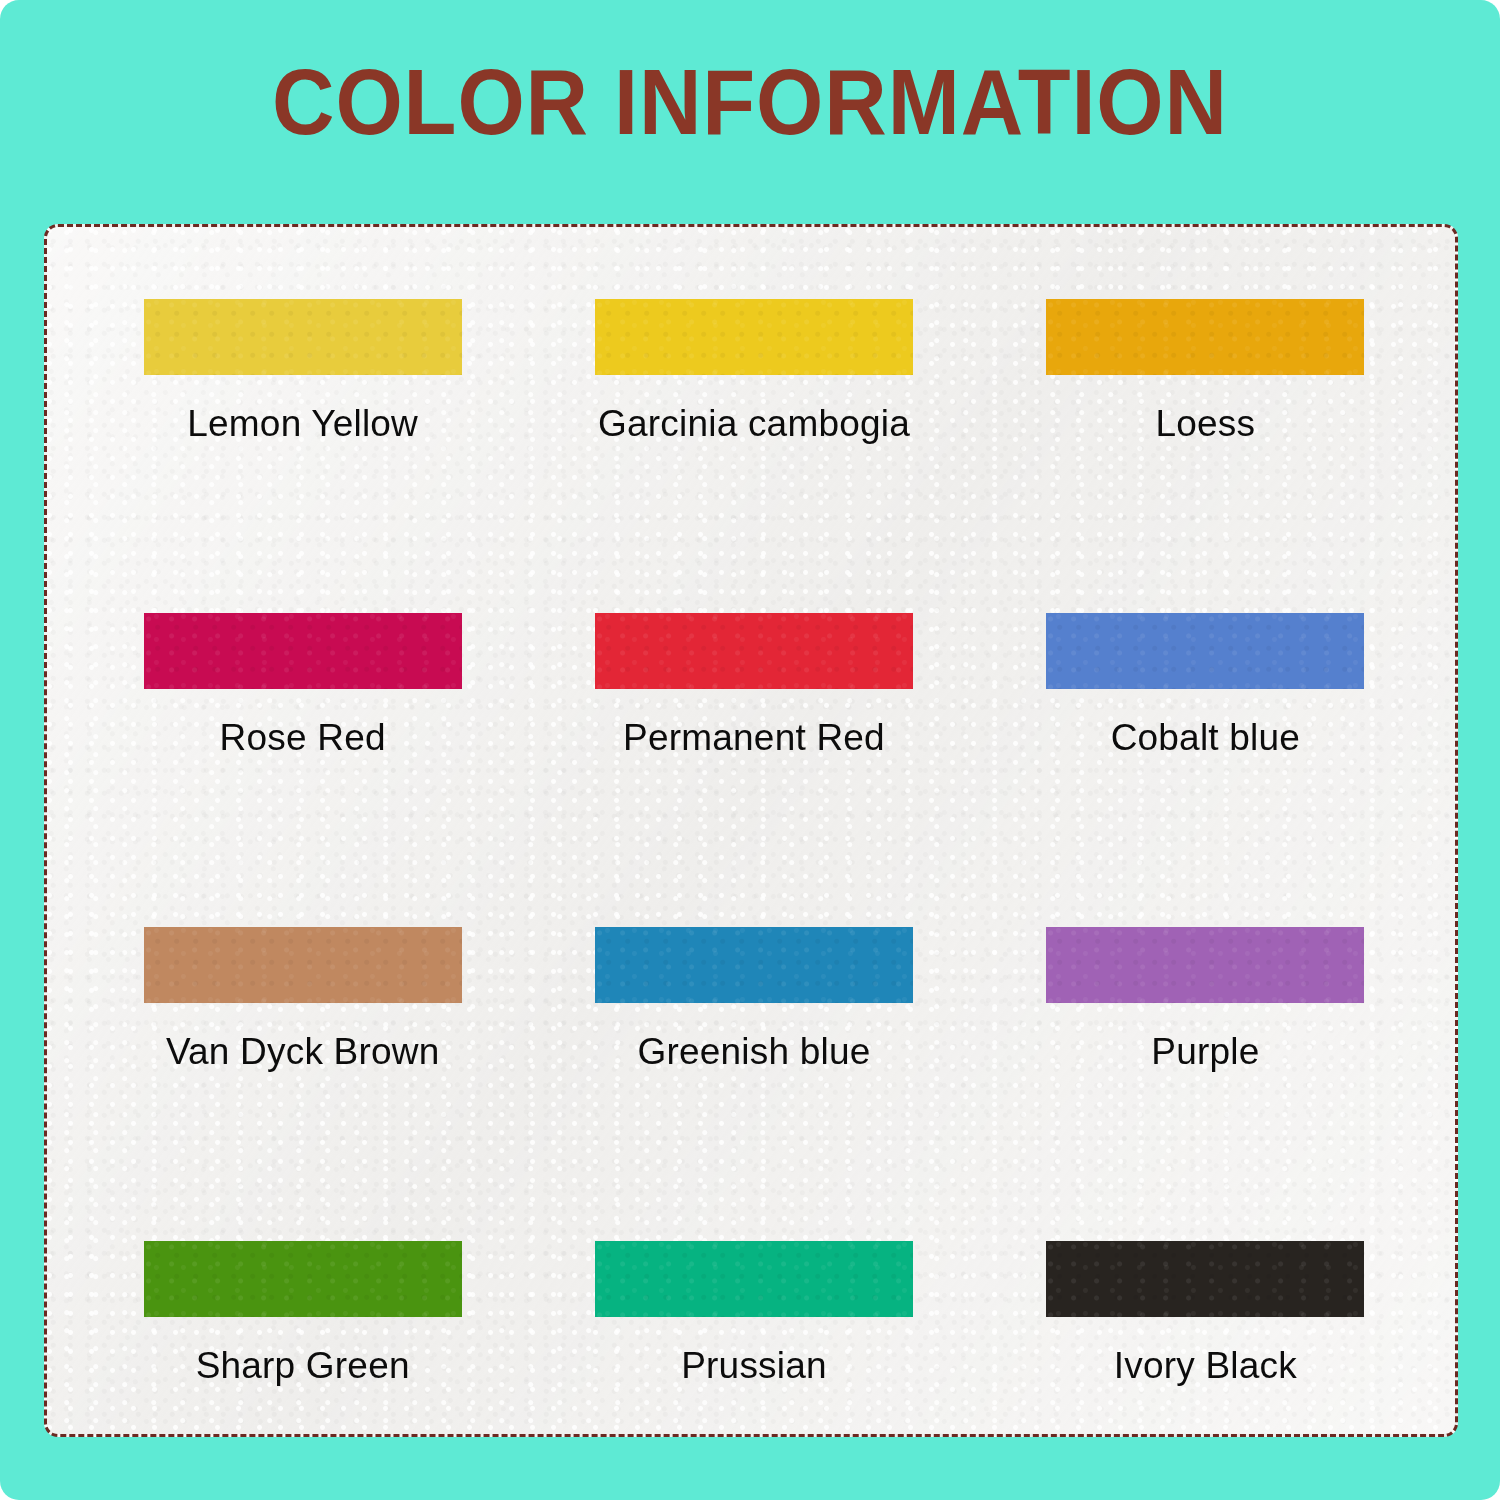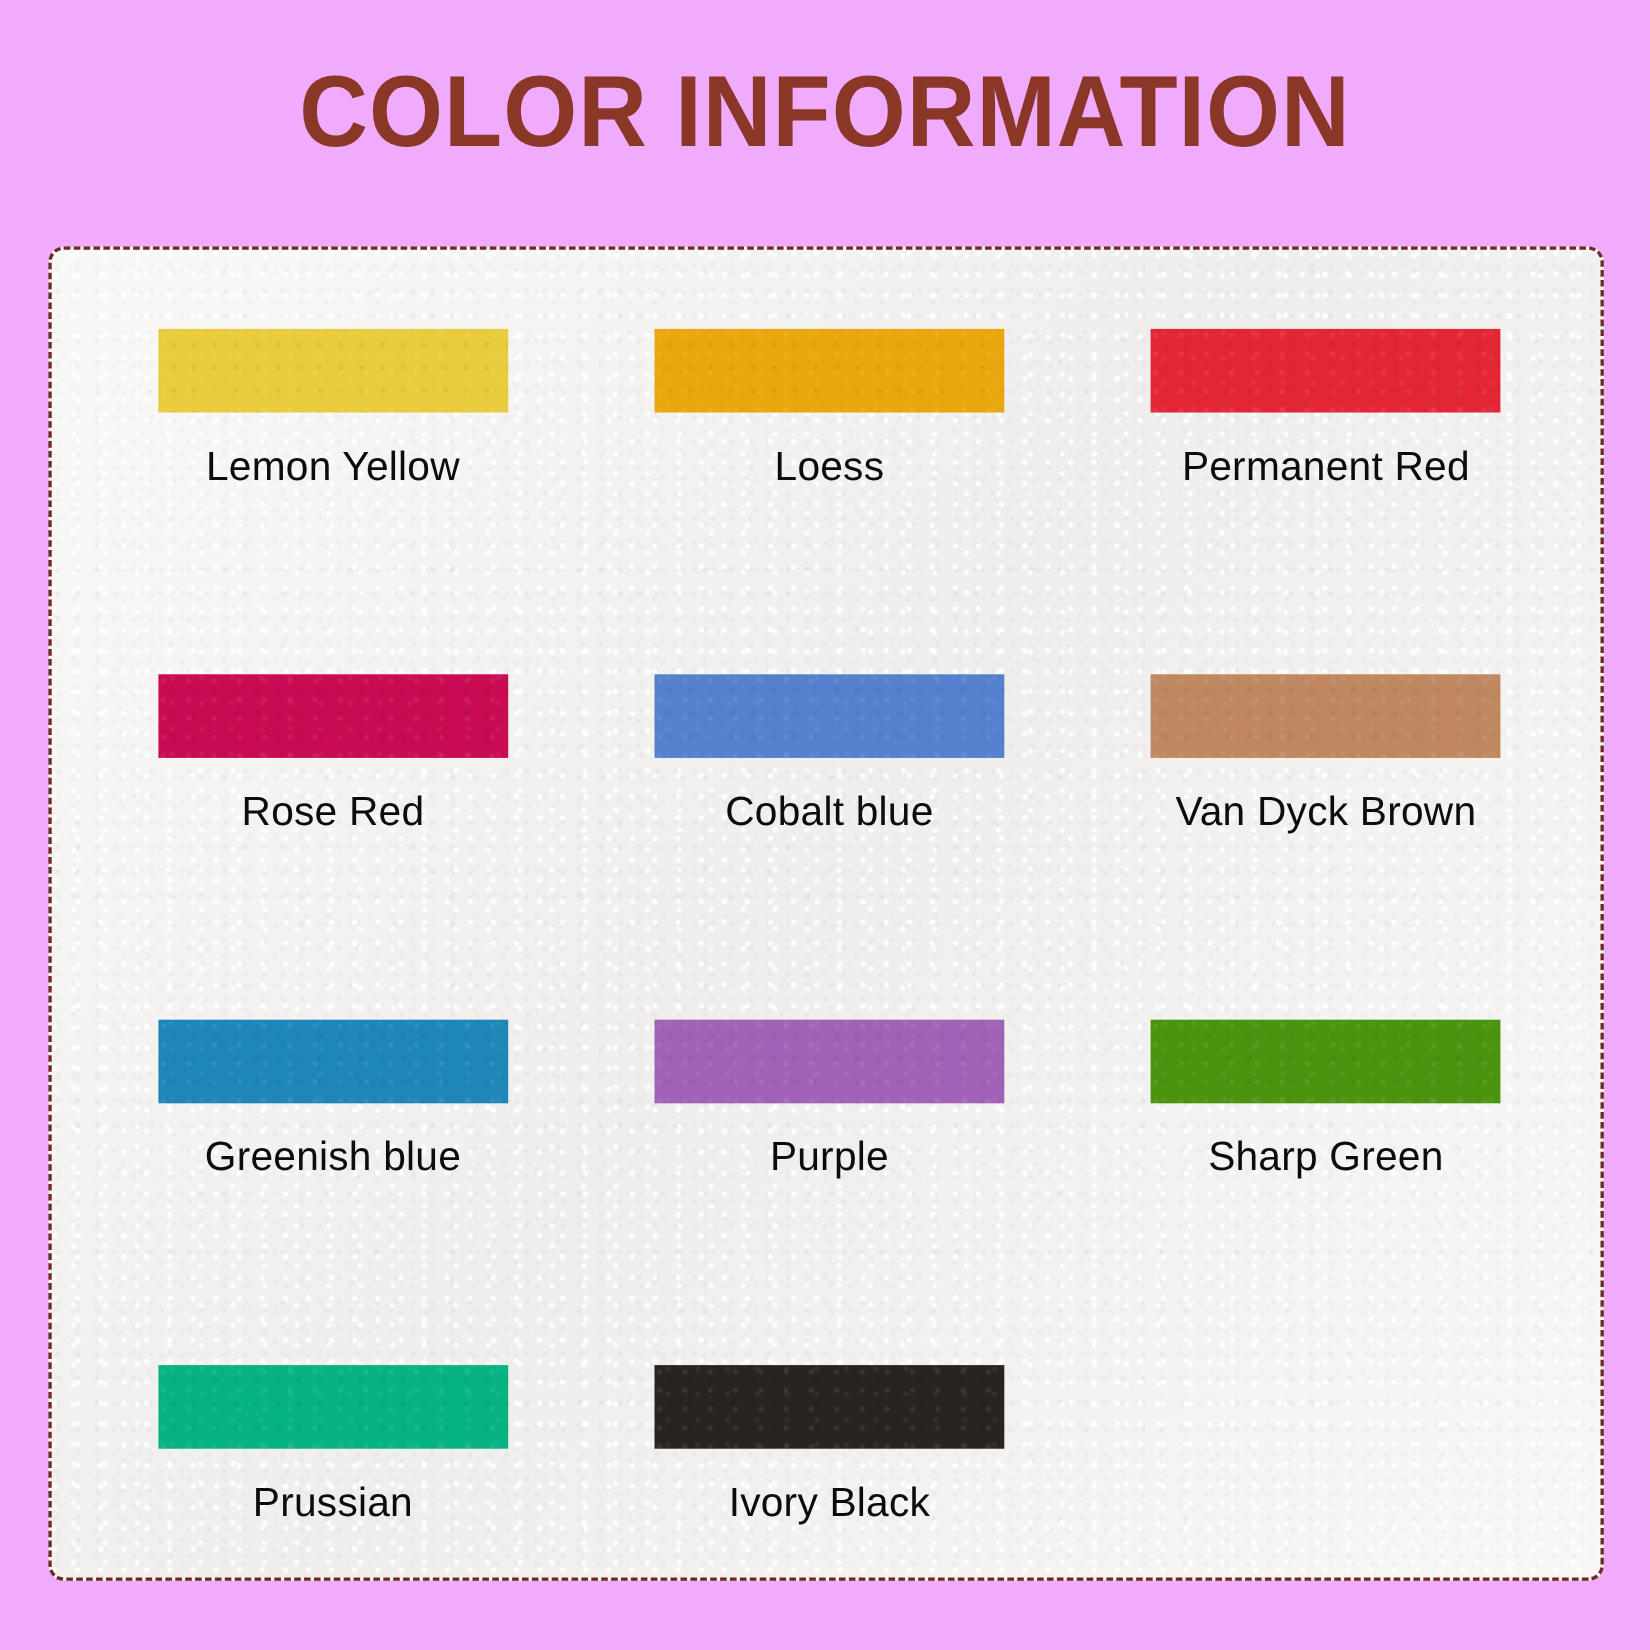--- a/index.html
+++ b/index.html
@@ -11,21 +11,22 @@
     height: 1500px;
     background: #FFFFFF;
     font-family: "Liberation Sans", sans-serif;
     overflow: hidden;
   }
 
   .page {
     position: relative;
     width: 1500px;
     height: 1500px;
-    background: #f0abfc;
+    background: #5eead4;
+    border-radius: 19px;
   }
 
   
   .title {
     position: absolute;
     left: 0;
     top: 56px;
     width: 1500px;
     text-align: center;
     font-family: "Liberation Sans", sans-serif;
@@ -121,40 +122,46 @@
   <div class="panel" style="background-color: rgb(242, 241, 239); border-color: rgb(107, 42, 34); border-style: dashed;">
     <div class="grid">
 
       <div class="cell">
         <div class="swatch-wrap">
           <div class="swatch" style="background-color: rgb(232, 204, 60);"></div>
         </div>
         <div class="label">Lemon Yellow</div>
       </div>
 
+      <div class="cell">
+        <div class="swatch-wrap">
+          <div class="swatch" style="background-color: rgb(237, 202, 30);"></div>
+        </div>
+        <div class="label">Garcinia cambogia</div>
+      </div>
 
       <div class="cell">
         <div class="swatch-wrap">
           <div class="swatch" style="background-color: rgb(232, 167, 12);"></div>
         </div>
         <div class="label">Loess</div>
       </div>
 
       <div class="cell">
         <div class="swatch-wrap">
+          <div class="swatch" style="background-color: rgb(200, 11, 82);"></div>
+        </div>
+        <div class="label">Rose Red</div>
+      </div>
+
+      <div class="cell">
+        <div class="swatch-wrap">
           <div class="swatch" style="background-color: rgb(227, 38, 54);"></div>
         </div>
         <div class="label">Permanent Red</div>
-      </div>
-
-      <div class="cell">
-        <div class="swatch-wrap">
-          <div class="swatch" style="background-color: rgb(200, 11, 82);"></div>
-        </div>
-        <div class="label">Rose Red</div>
       </div>
 
       <div class="cell">
         <div class="swatch-wrap">
           <div class="swatch" style="background-color: rgb(85, 128, 206);"></div>
         </div>
         <div class="label">Cobalt blue</div>
       </div>
 
       <div class="cell">

